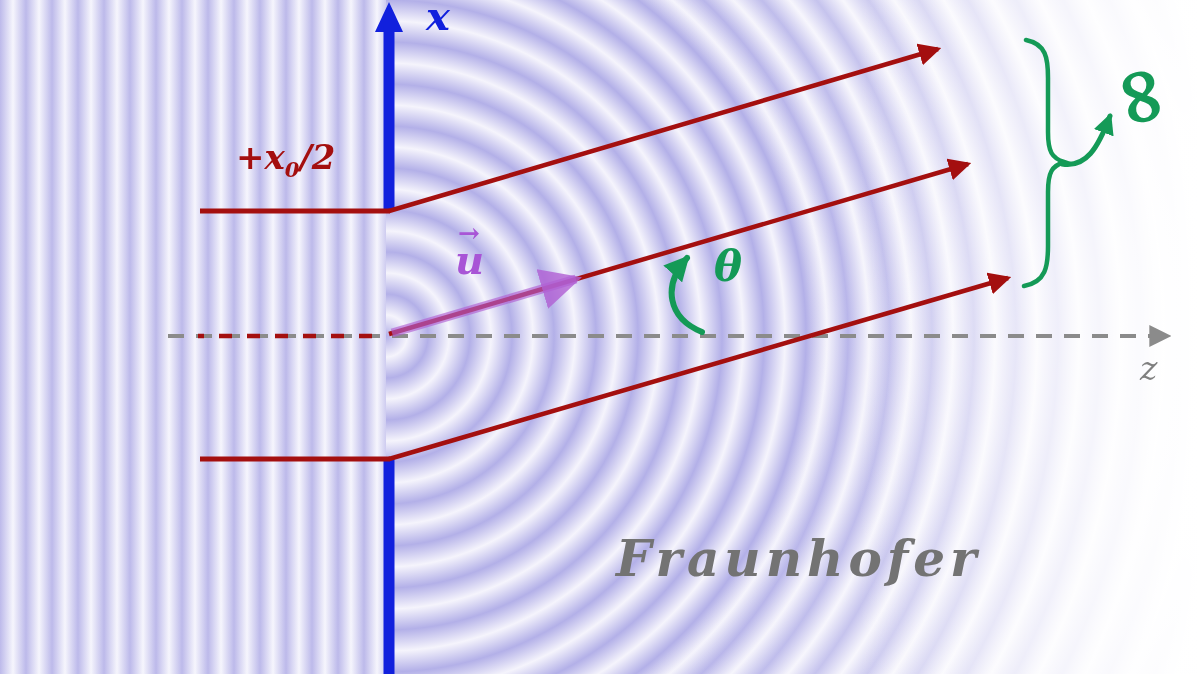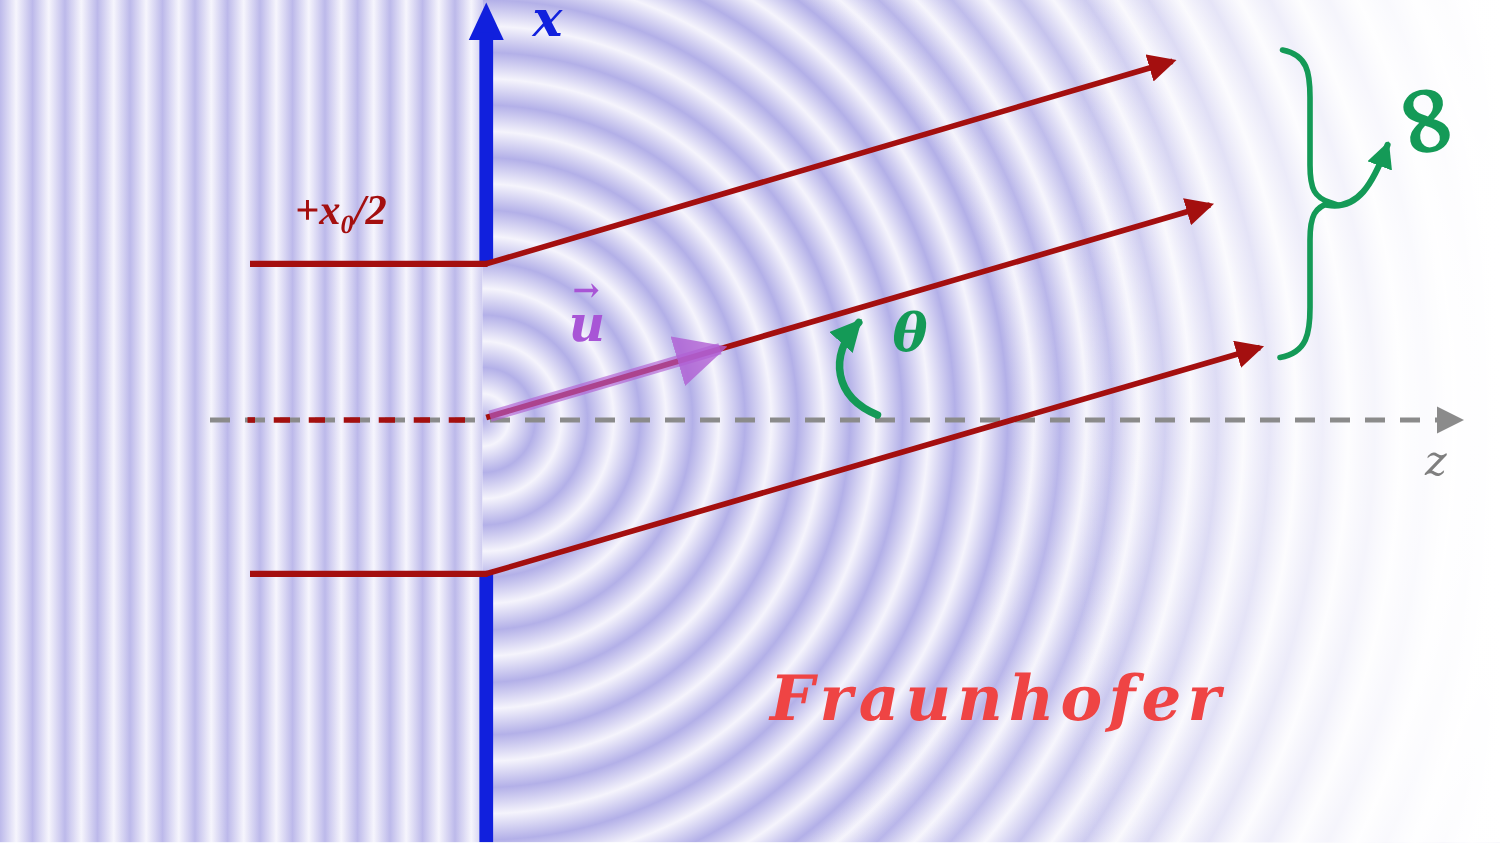--- a/index.html
+++ b/index.html
@@ -30,40 +30,40 @@
   }
 
   svg.overlay { position:absolute; left:0; top:0; }
 
   .label { position:absolute; font-style:italic; white-space:nowrap; line-height:1; }
 
   .x-axis-label   { left:426px; top:-4px;  font-size:40px; font-weight:bold; color:#1120dd; }
   .z-axis-label   { left:1140px; top:352px; font-size:33px; color:#7f7f7f; }
 
   .slit-label     { color:#a40f0f; font-size:34px; font-weight:600; }
-  .slit-top-label    { left:236px; top:152px;font-family:Liberation Serif, serif; }
+  .slit-top-label    { left:236px; top:140px; }
   .slit-bottom-label { left:226px; top:476px; }
   .slit-label sub { font-size:0.62em; font-weight:600; }
 
   .u-label { left:455px; top:240px; color:#a855d6; font-size:40px; font-weight:bold; }
   .u-label .vec {
     position:absolute; top:-20px; left:3px;
     font-size:26px; font-weight:bold; font-style:normal;
   }
 
   .theta-label { left:714px; top:246px; color:#149a57; font-size:42px; font-weight:600; }
 
   .infinity-label {
     left:1112px; top:56px; color:#149a57;
     font-size:80px; font-weight:bold; font-style:normal;
     transform:rotate(78deg);
   }
 
   .caption {
-    left:616px; top:534px; color:#ef4444;
+    left:616px; top:534px; color:#737373;
     font-size:50px; font-weight:600; letter-spacing:5px;
   }
 </style>
 </head>
 <body>
 
 <div class="stage">
 
   <div class="plane-waves"></div>
   <div class="circular-waves"></div>

